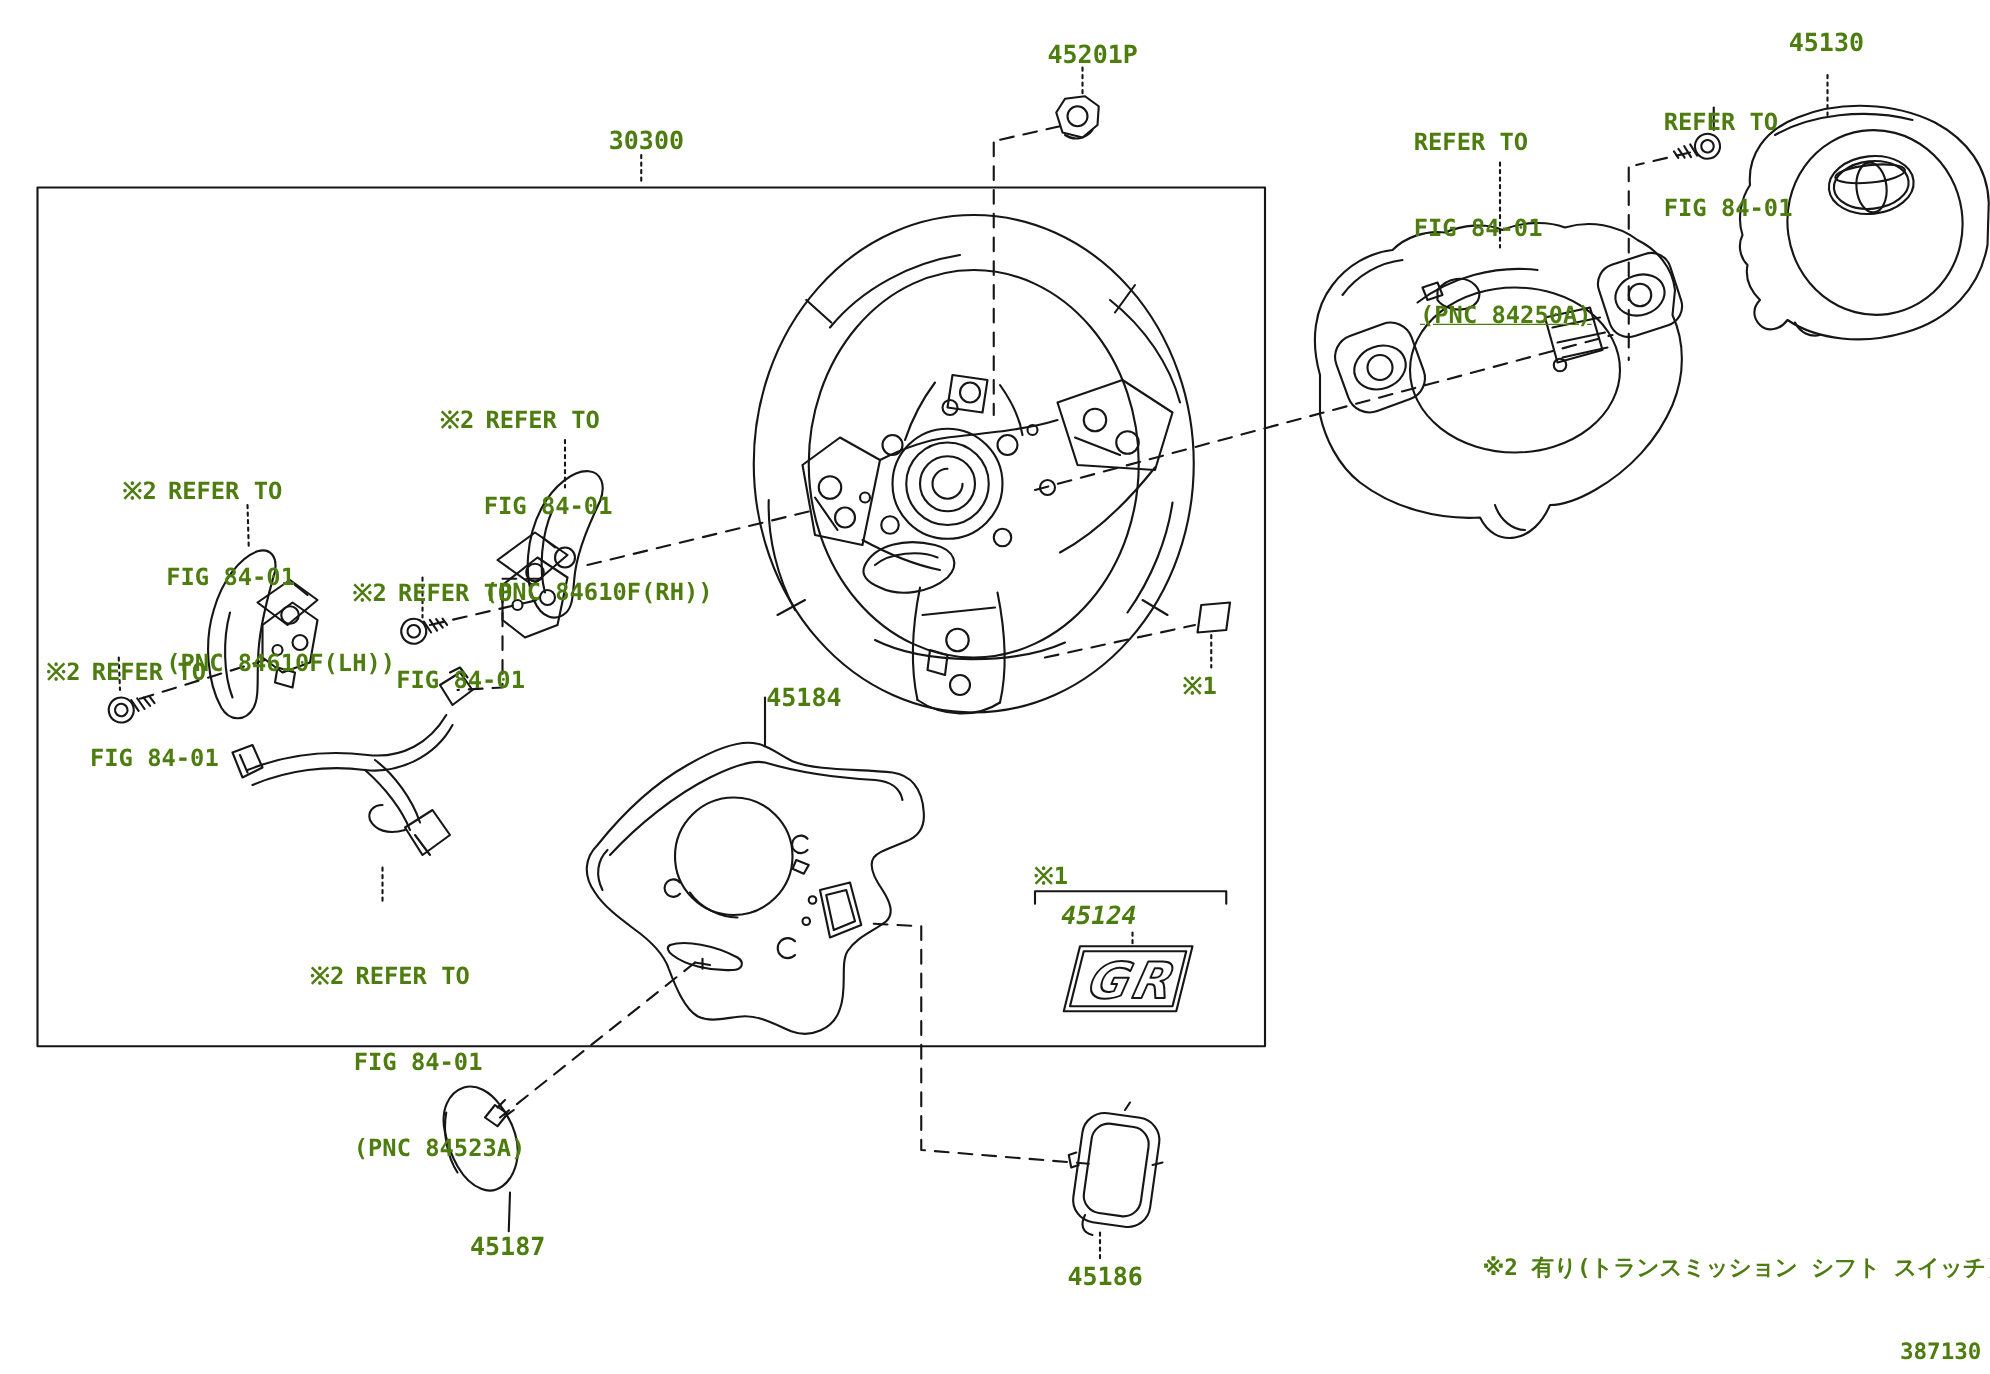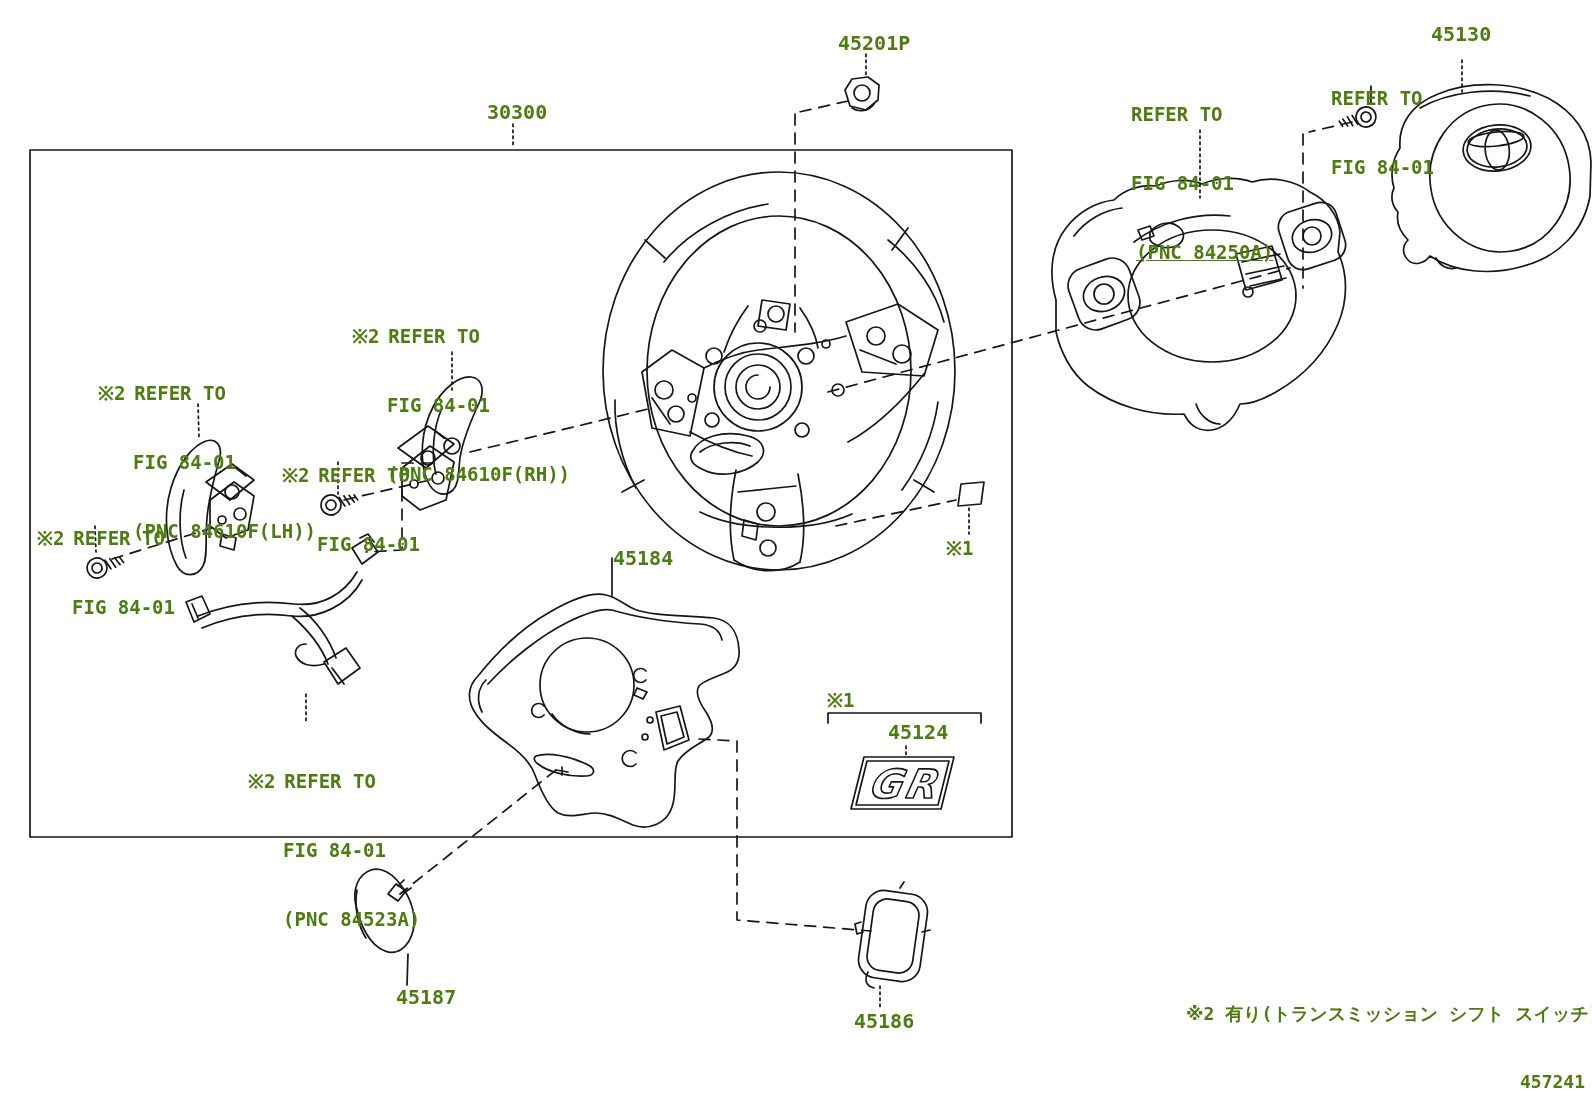--- a/index.html
+++ b/index.html
@@ -264,22 +264,22 @@
         <ellipse cx="1497" cy="139" rx="28" ry="7"></ellipse>
         <ellipse cx="1497" cy="150" rx="12" ry="20"></ellipse>
       </g>
     </g>
   </svg>
 
   <div class="lbl pn" style="left:838px;top:31px;">45201P</div>
   <div class="lbl pn" style="left:487px;top:100px;">30300</div>
   <div class="lbl pn" style="left:1431px;top:22px;">45130</div>
   <div class="lbl pn" style="left:613px;top:534px;margin-top:12px;">45184</div>
-  <div class="lbl pn" style="left:888px;top:720px;">45124</div>
-  <div class="lbl pn" style="left:396px;top:985px;">45187</div>
+  <div class="lbl pn" style="left:849px;top:720px;font-style:italic;">45124</div>
+  <div class="lbl pn" style="left:376px;top:985px;">45187</div>
   <div class="lbl pn" style="left:854px;top:1009px;">45186</div>
 
   <div class="lbl ref" style="left:1131px;top:57px;">
     <div>REFER TO</div>
     <div>FIG 84-01</div>
     <div class="ind-sm">(PNC 84250A)</div>
   </div>
 
   <div class="lbl ref" style="left:1331px;top:41px;">
     <div>REFER TO</div>
@@ -311,15 +311,15 @@
   <div class="lbl ref" style="left:248px;top:724px;">
     <div><span class="pfx">※2</span><span>REFER TO</span></div>
     <div class="ind">FIG 84-01</div>
     <div class="ind">(PNC 84523A)</div>
   </div>
 
   <div class="lbl star" style="left:946px;top:535px;">※1</div>
   <div class="lbl star" style="left:827px;top:687px;">※1</div>
 
   <div class="lbl jp" style="left:1186px;top:1002px;">※2 有り(トランスミッション シフト スイッチ)</div>
-  <div class="lbl doc" style="left:1520px;top:1071px;">457241</div>
+  <div class="lbl doc" style="left:1520px;top:1071px;">387130</div>
 
 </div>
 
 </body></html>

